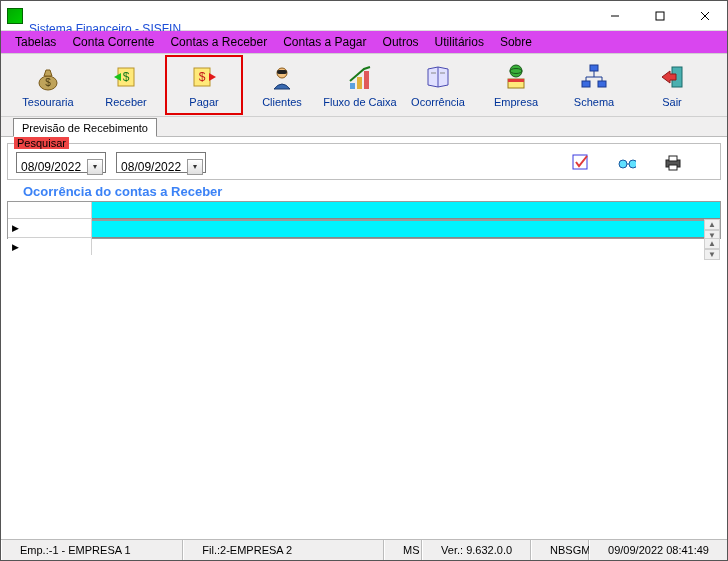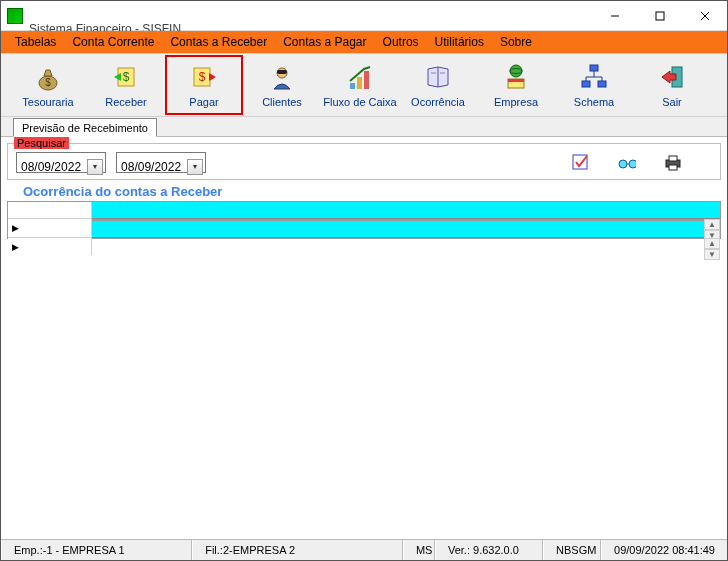--- a/index.html
+++ b/index.html
@@ -30,21 +30,21 @@
   .titlebar-icon {
     width: 16px;
     height: 16px;
     margin: 0 6px;
     background: linear-gradient(135deg,#0a0,#0c0);
     border: 1px solid #060;
   }
   .titlebar-text {
     flex: 1;
     font-size: 12px;
-    color: #404040;
+    color: #1d4ed8;
     margin-top: 26px;
   }
   .win-controls { display: flex; }
   .win-btn {
     width: 45px;
     height: 29px;
     display: flex;
     align-items: center;
     justify-content: center;
     font-family: "Segoe UI Symbol", sans-serif;
@@ -52,21 +52,21 @@
     color:#000;
     cursor: default;
     background:#fff;
   }
   
   .menubar {
     height: 22px;
     display: flex;
     align-items: center;
     padding: 0 6px;
-    background: #f97316;
+    background: #d946ef;
   }
   .menubar-item {
     padding: 2px 8px;
     font-size: 12px;
     color: #000;
   }
   
   .toolbar {
     height: 64px;
     background: #f0efef;
@@ -229,21 +229,21 @@
   
   .statusbar {
     margin-top:auto;
     height:21px;
     display:flex;
     border-top:1px solid #bbb;
     font-size:11px;
     background:#f0efef;
   }
   .status-cell {
-    padding:3px 12px;
+    padding:3px 18px;
     border-right:1px solid #bbb;
     border-left:1px solid #fff;
     display:flex;
     align-items:center;
     white-space:nowrap;
   }
 </style>
 </head>
 <body>
 

